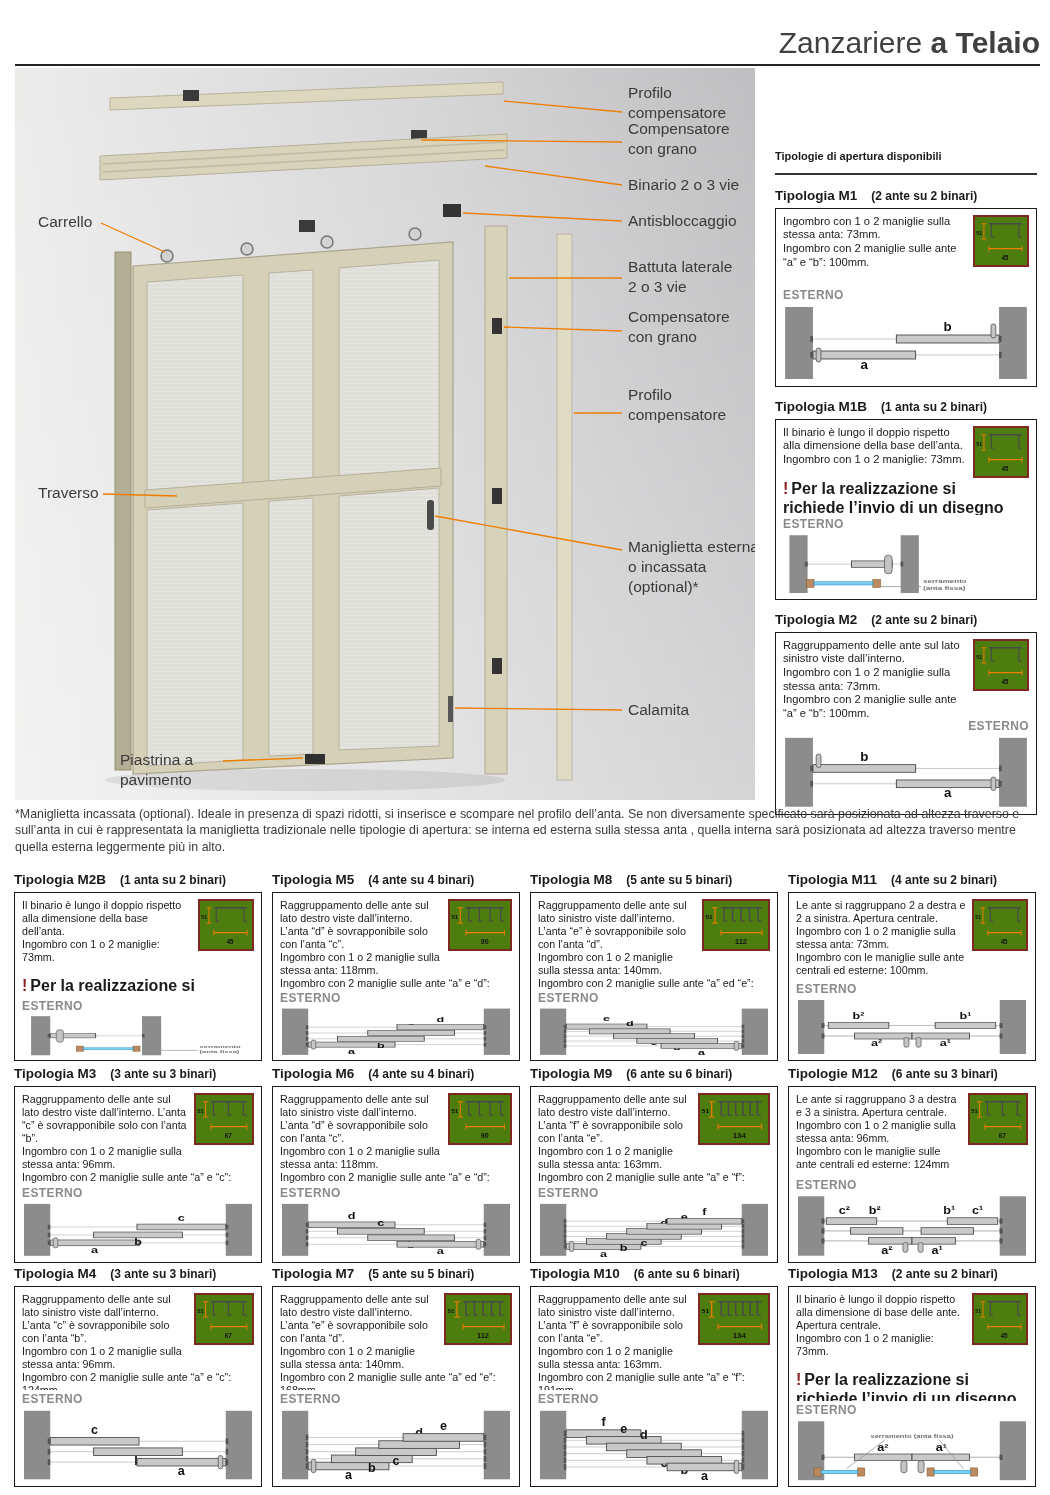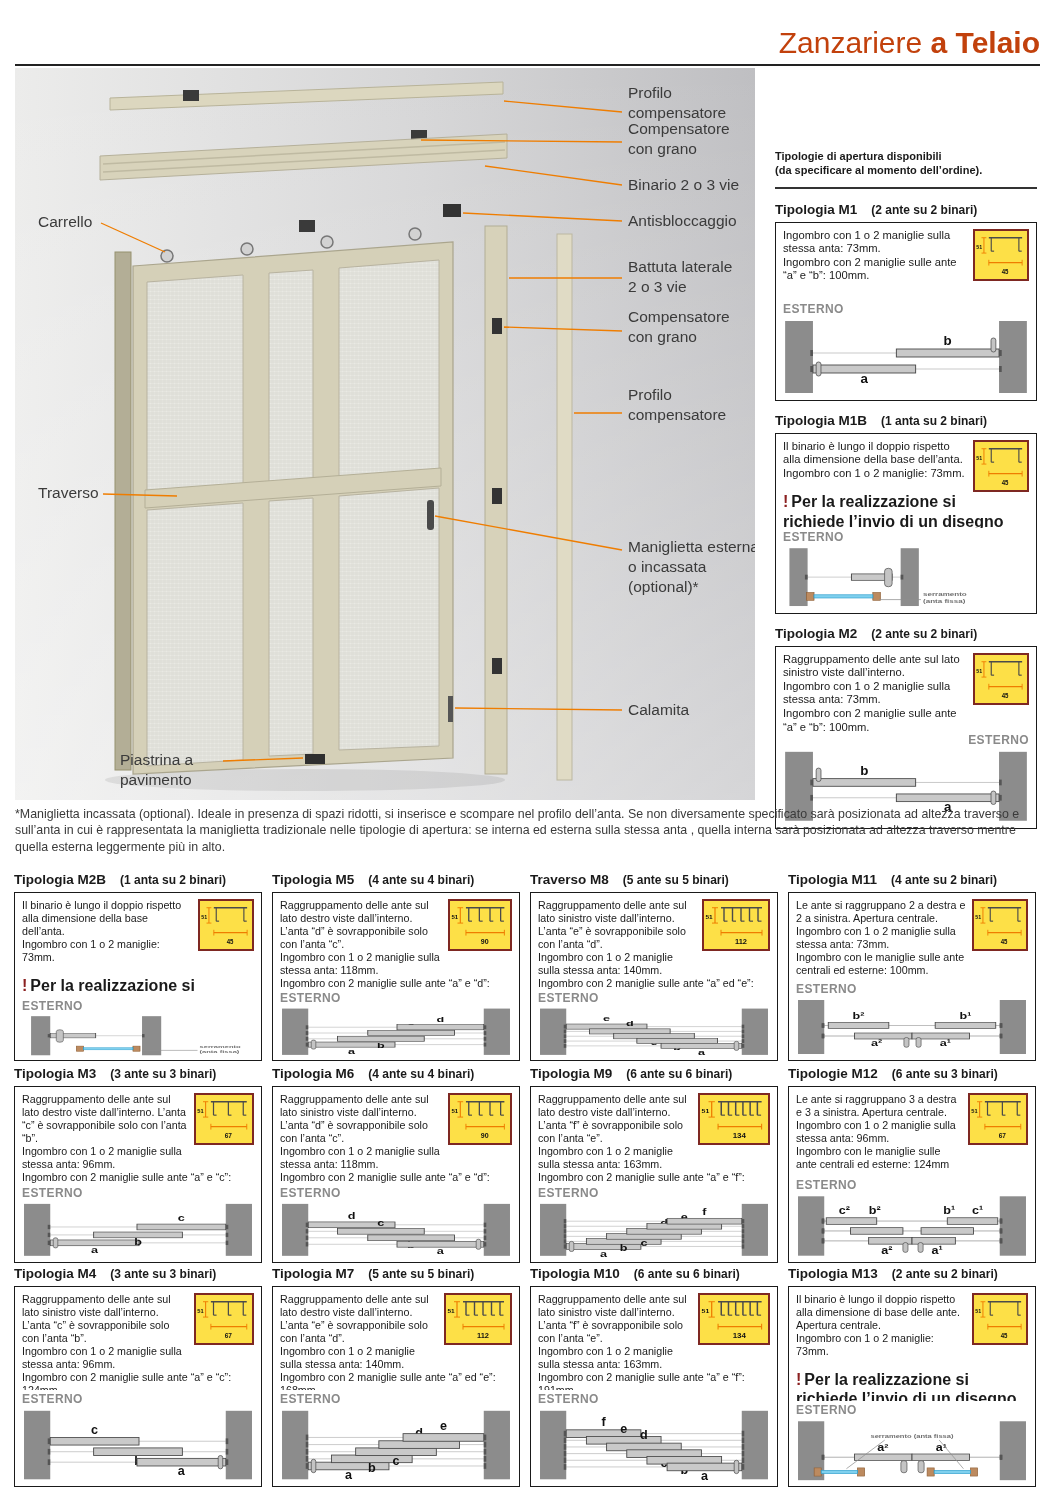--- a/index.html
+++ b/index.html
@@ -1,19 +1,19 @@
 <!DOCTYPE html>
 <html><head>
 <meta charset="utf-8">
 <style>
   html,body{margin:0;padding:0;background:#fff;}
   .page{position:relative;width:1050px;height:1495px;background:#ffffff;
         font-family:"Liberation Sans",sans-serif;color:#1a1a1a;overflow:hidden;}
   
-  .hdr-title{position:absolute;top:26px;right:10px;font-size:30px;color:#c2410c;}
+  .hdr-title{position:absolute;top:26px;right:10px;font-size:30px;color:#404040;}
   .hdr-title .light{font-weight:normal;}
   .hdr-title .bold{font-weight:bold;}
   .hdr-rule{position:absolute;top:64px;left:15px;width:1025px;height:2px;background:#222;}
   
   .photo{position:absolute;left:15px;top:68px;width:740px;height:612px;}
   
   .rpanel{position:absolute;left:775px;top:150px;width:262px;}
   .rpanel-head{font-size:11px;font-weight:bold;line-height:1.25;border-bottom:2px solid #333;padding-bottom:9px;margin-bottom:13px;}
   
   .footnote{position:absolute;left:15px;top:806px;width:1015px;font-size:12.4px;line-height:1.32;color:#3a3a3a;}
@@ -38,21 +38,21 @@
   .desc-p{margin:0;}
   .warning{margin-top:12px;font-weight:bold;font-size:16px;line-height:1.2;}
   .warning .mark{color:#8b2020;margin-right:3px;}
   .esterno{flex:0 0 auto;font-size:12px;font-weight:bold;color:#8a8a8a;letter-spacing:.4px;margin:2px 0 1px 0;}
   .diag{width:100%;display:block;}
   #side-cards .diag{height:80px;}
   #grid-row-1 .diag{height:60px;}
   #grid-row-2 .diag{height:66px;}
   #grid-row-3 .diag{height:82px;}
   
-  .profile{float:right;height:48px;border:2px solid #7e2822;margin:0 0 4px 6px;position:relative;background:#fde047;}
+  .profile{float:right;height:48px;border:2px solid #7e2822;margin:0 0 4px 6px;position:relative;background:#4d7c0f;}
   .profile svg{width:100%;height:100%;display:block;}
   
   .dg-label{font-size:15.5px;fill:#3b3b3b;}
 </style>
 </head>
 <body>
 
 <div class="page">
 
   <div class="hdr-title">
@@ -154,21 +154,20 @@
           <polyline points="208,693 288,690" fill="none" stroke="#ef7d00" stroke-width="1.3"></polyline>
           <text x="105" y="697" class="dg-label">Piastrina a</text>
           <text x="105" y="717" class="dg-label">pavimento</text>
         </g>
     </svg>
   </div>
 
   <div class="rpanel">
     <div class="rpanel-head">
       <div>Tipologie di apertura disponibili</div>
-      <div>(da specificare al momento dell’ordine).</div>
     </div>
     <div id="side-cards">
         <div class="card">
           <div class="card-title"><span>Tipologia M1</span><span class="card-sub">(2 ante su 2 binari)</span></div>
           <div class="card-box">
             <div class="desc-wrap">
               <div class="profile" style="width: 52px;">
                 <svg viewBox="0 0 64 50" preserveAspectRatio="none">
                   <line x1="17" y1="7" x2="58" y2="7" stroke="#4a4a4a" stroke-width="1.6"></line>
                   <line x1="20" y1="7" x2="20" y2="21" stroke="#4a4a4a" stroke-width="1.4"></line>
@@ -394,21 +393,21 @@
             <rect x="57" y="47" width="86" height="8" fill="#c9c9c9" stroke="#4a4a4a" stroke-width="0.9"></rect>
             <text x="100" y="65" font-size="12.5" font-weight="bold" fill="#111" text-anchor="middle">b</text>
             <rect x="87" y="38" width="86" height="8" fill="#c9c9c9" stroke="#4a4a4a" stroke-width="0.9"></rect>
             <text x="130" y="34" font-size="12.5" font-weight="bold" fill="#111" text-anchor="middle">c</text>
             <rect x="116" y="29" width="86" height="8" fill="#c9c9c9" stroke="#4a4a4a" stroke-width="0.9"></rect>
             <text x="159" y="25" font-size="12.5" font-weight="bold" fill="#111" text-anchor="middle">d</text>
           </svg>
         </div>
       </div>
       <div class="card">
-        <div class="card-title"><span>Traverso M8</span><span class="card-sub">(5 ante su 5 binari)</span></div>
+        <div class="card-title"><span>Tipologia M8</span><span class="card-sub">(5 ante su 5 binari)</span></div>
         <div class="card-box">
           <div class="desc-wrap">
             <div class="profile" style="width: 64px;">
               <svg viewBox="0 0 64 50" preserveAspectRatio="none">
                 <line x1="17" y1="7" x2="58" y2="7" stroke="#4a4a4a" stroke-width="1.6"></line>
                 <line x1="20" y1="7" x2="20" y2="21" stroke="#4a4a4a" stroke-width="1.4"></line>
                 <line x1="20" y1="21" x2="23.5" y2="21" stroke="#4a4a4a" stroke-width="1.2"></line>
                 <line x1="28.5" y1="7" x2="28.5" y2="21" stroke="#4a4a4a" stroke-width="1.4"></line>
                 <line x1="28.5" y1="21" x2="32" y2="21" stroke="#4a4a4a" stroke-width="1.2"></line>
                 <line x1="37" y1="7" x2="37" y2="21" stroke="#4a4a4a" stroke-width="1.4"></line>

